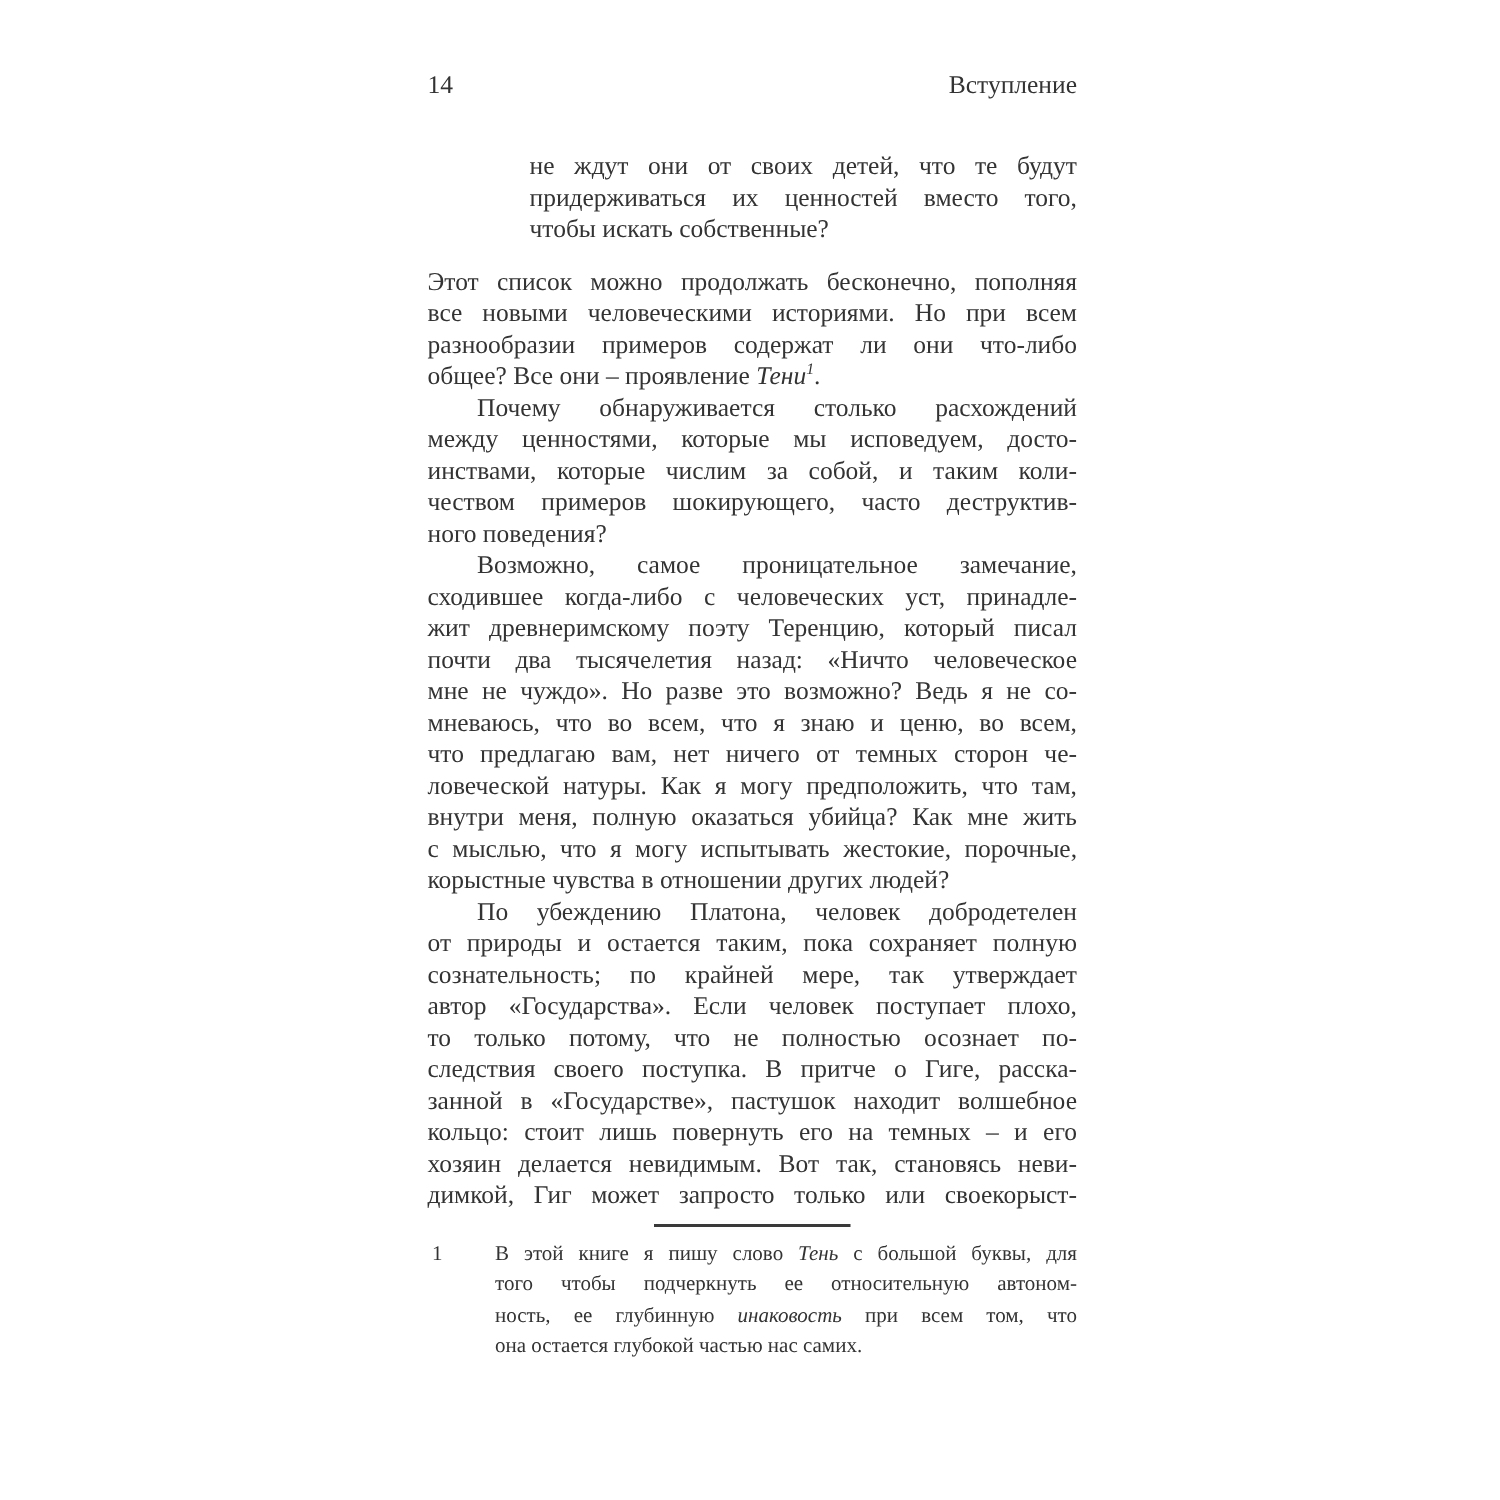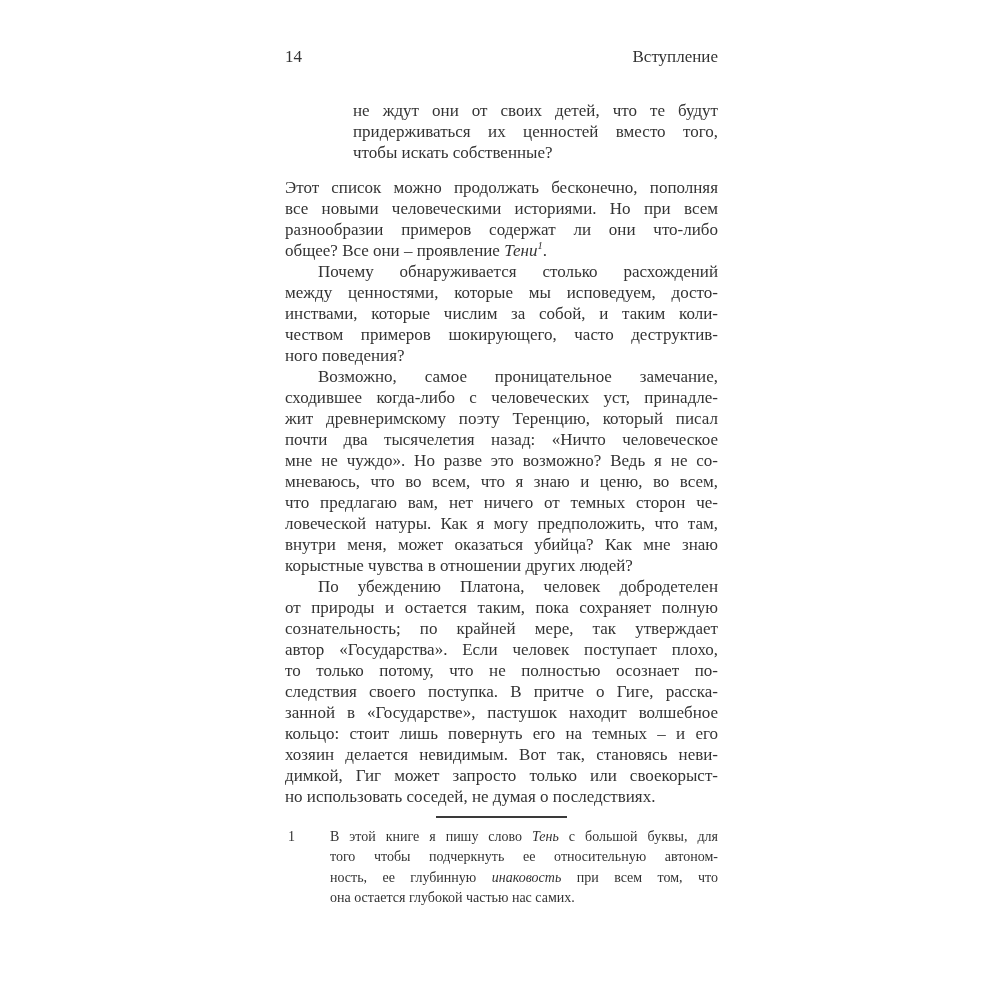--- a/index.html
+++ b/index.html
@@ -108,35 +108,35 @@
         </div>
         <div>
           <div class="line indent">Возможно, самое проницательное замечание,</div>
           <div class="line">сходившее когда-либо с человеческих уст, принадле-</div>
           <div class="line">жит древнеримскому поэту Теренцию, который писал</div>
           <div class="line">почти два тысячелетия назад: «Ничто человеческое</div>
           <div class="line">мне не чуждо». Но разве это возможно? Ведь я не со-</div>
           <div class="line">мневаюсь, что во всем, что я знаю и ценю, во всем,</div>
           <div class="line">что предлагаю вам, нет ничего от темных сторон че-</div>
           <div class="line">ловеческой натуры. Как я могу предположить, что там,</div>
-          <div class="line">внутри меня, может оказаться убийца? Как мне знаю</div>
+          <div class="line">внутри меня, полную оказаться убийца? Как мне жить</div>
+          <div class="line">с мыслью, что я могу испытывать жестокие, порочные,</div>
           <div class="line last">корыстные чувства в отношении других людей?</div>
         </div>
         <div>
           <div class="line indent">По убеждению Платона, человек добродетелен</div>
           <div class="line">от природы и остается таким, пока сохраняет полную</div>
           <div class="line">сознательность; по крайней мере, так утверждает</div>
           <div class="line">автор «Государства». Если человек поступает плохо,</div>
           <div class="line">то только потому, что не полностью осознает по-</div>
           <div class="line">следствия своего поступка. В притче о Гиге, расска-</div>
           <div class="line">занной в «Государстве», пастушок находит волшебное</div>
           <div class="line">кольцо: стоит лишь повернуть его на темных – и его</div>
           <div class="line">хозяин делается невидимым. Вот так, становясь неви-</div>
           <div class="line">димкой, Гиг может запросто только или своекорыст-</div>
-          <div class="line last">но использовать соседей, не думая о последствиях.</div>
         </div>
       </div>
 
     <hr class="footnote-sep">
 
     <div class="footnote">
       <span class="fn-marker">1</span>
       <div>
           <div class="line">В этой книге я пишу слово <span class="it">Тень</span> с большой буквы, для</div>
           <div class="line">того чтобы подчеркнуть ее относительную автоном-</div>

